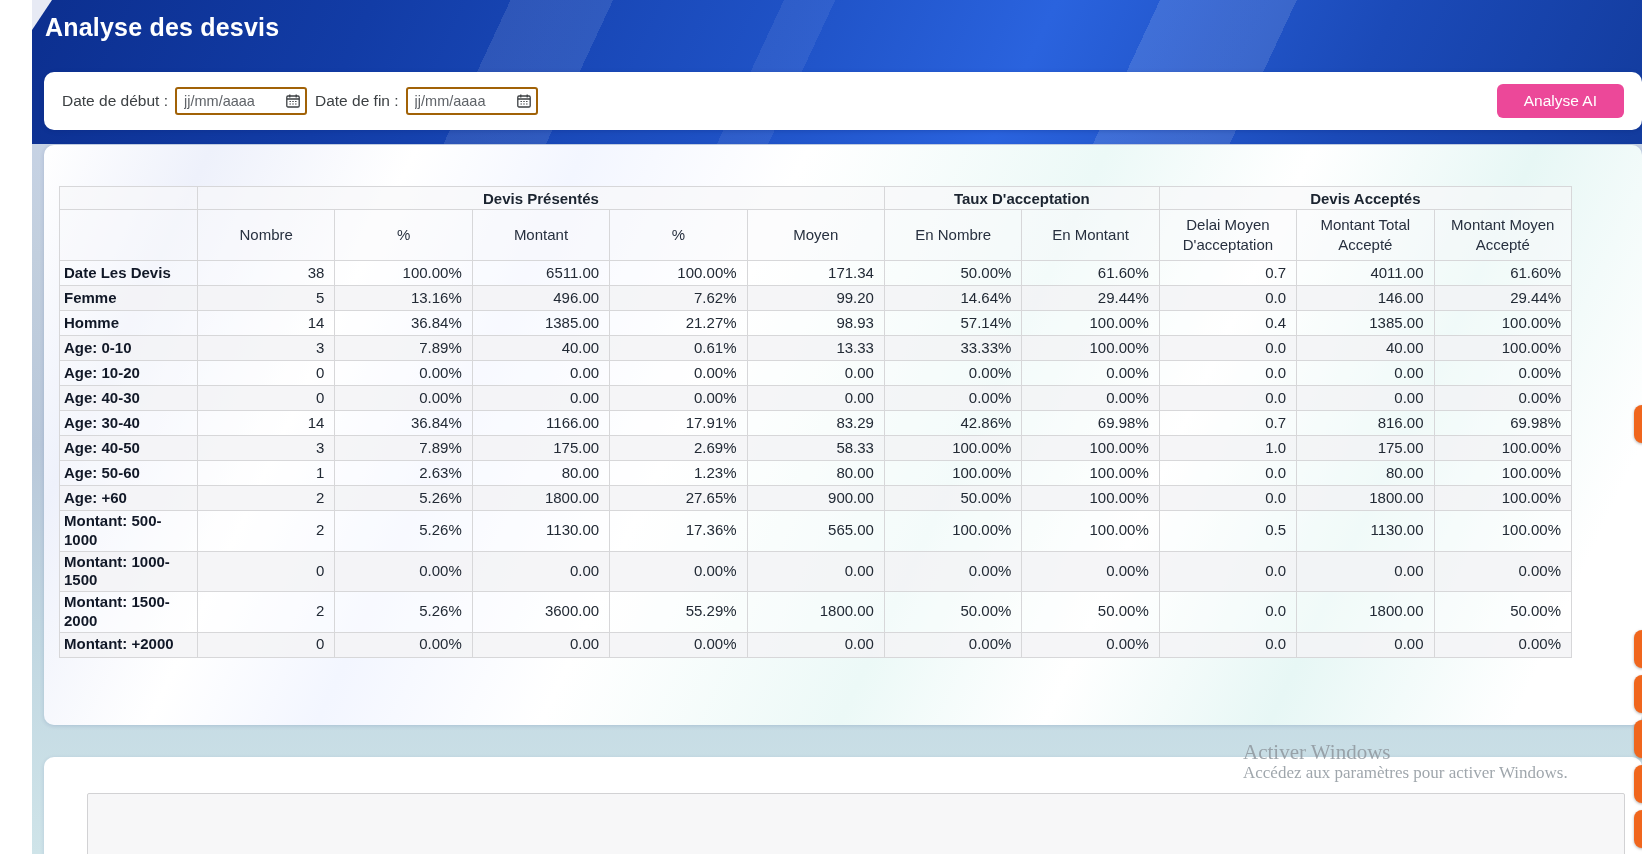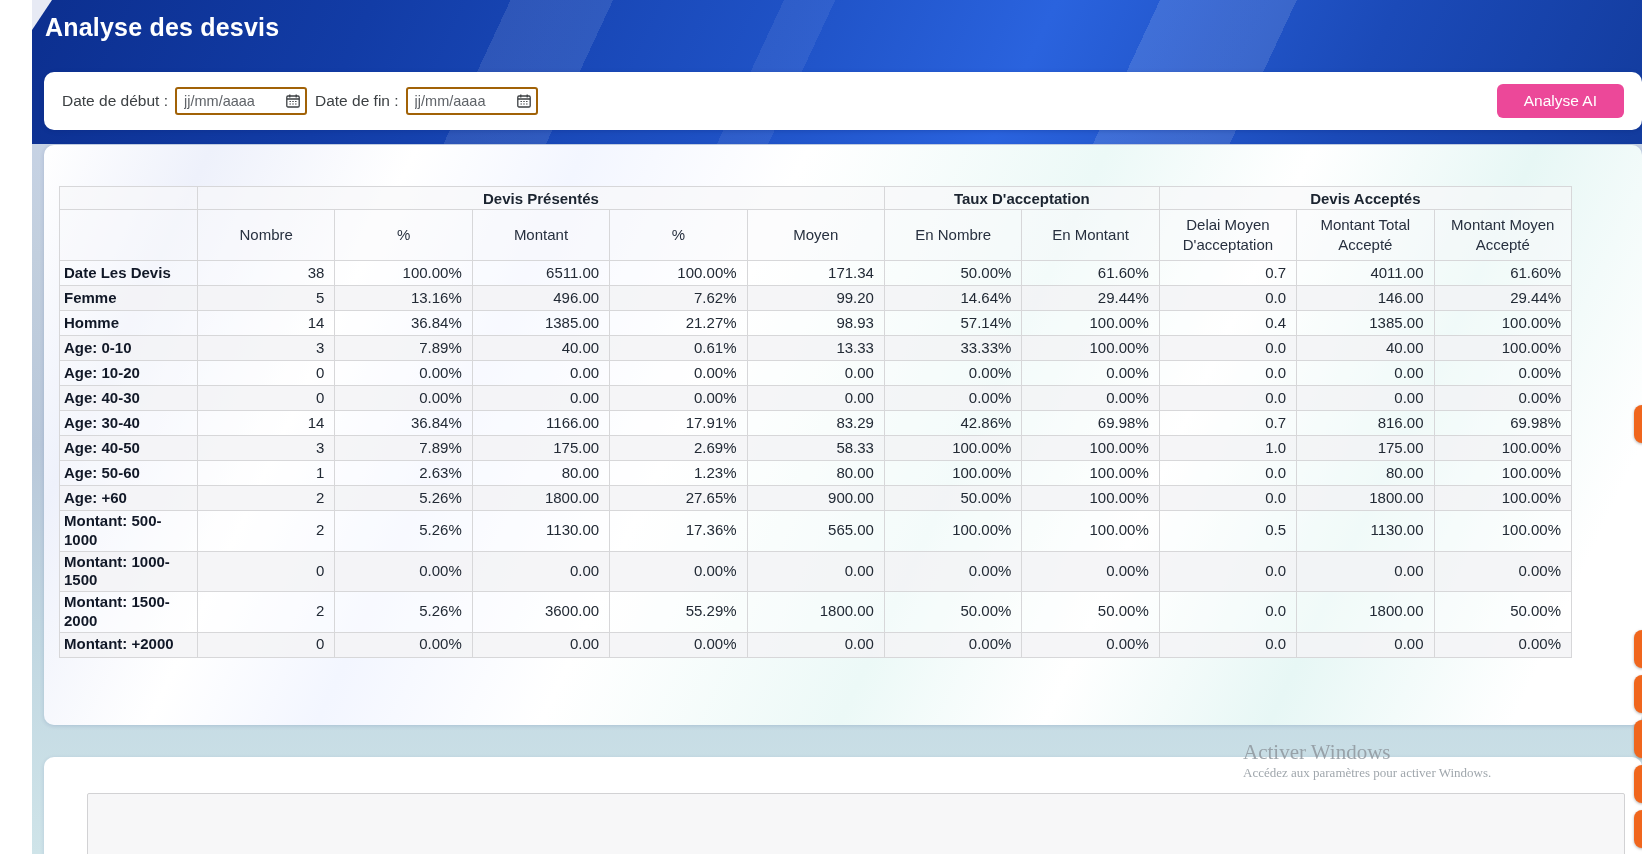--- a/index.html
+++ b/index.html
@@ -48,21 +48,21 @@
 
   
   .bottom-card{position:absolute;left:12px;top:757px;width:1598px;height:130px;background:#ffffff;
     border-radius:10px;box-shadow:0 1px 4px rgba(10,35,110,.12);z-index:3;}
   .bottom-box{position:absolute;left:43px;top:36px;width:1536px;height:90px;background:#f7f7f8;
     border:1px solid #d2d2d4;border-radius:2px;}
 
   
   .watermark{position:absolute;left:1211px;top:740px;z-index:8;color:#8f979e;pointer-events:none;font-family:Liberation Serif, serif;}
   .watermark .l1{font-size:21px;line-height:24px;font-weight:400;opacity:.85;}
-  .watermark .l2{font-size:13px;line-height:18px;opacity:.85;}
+  .watermark .l2{font-size:17px;line-height:18px;opacity:.85;}
 
   
   .side-btn{position:absolute;right:2px;width:38px;height:38px;background:#f0661d;border-radius:8px;
     display:flex;align-items:center;justify-content:center;box-shadow:0 1px 3px rgba(0,0,0,.3);
     cursor:pointer;z-index:20;border:none;padding:0;}
   .side-btn svg{display:block;}
 </style>
 </head>
 <body>
 

